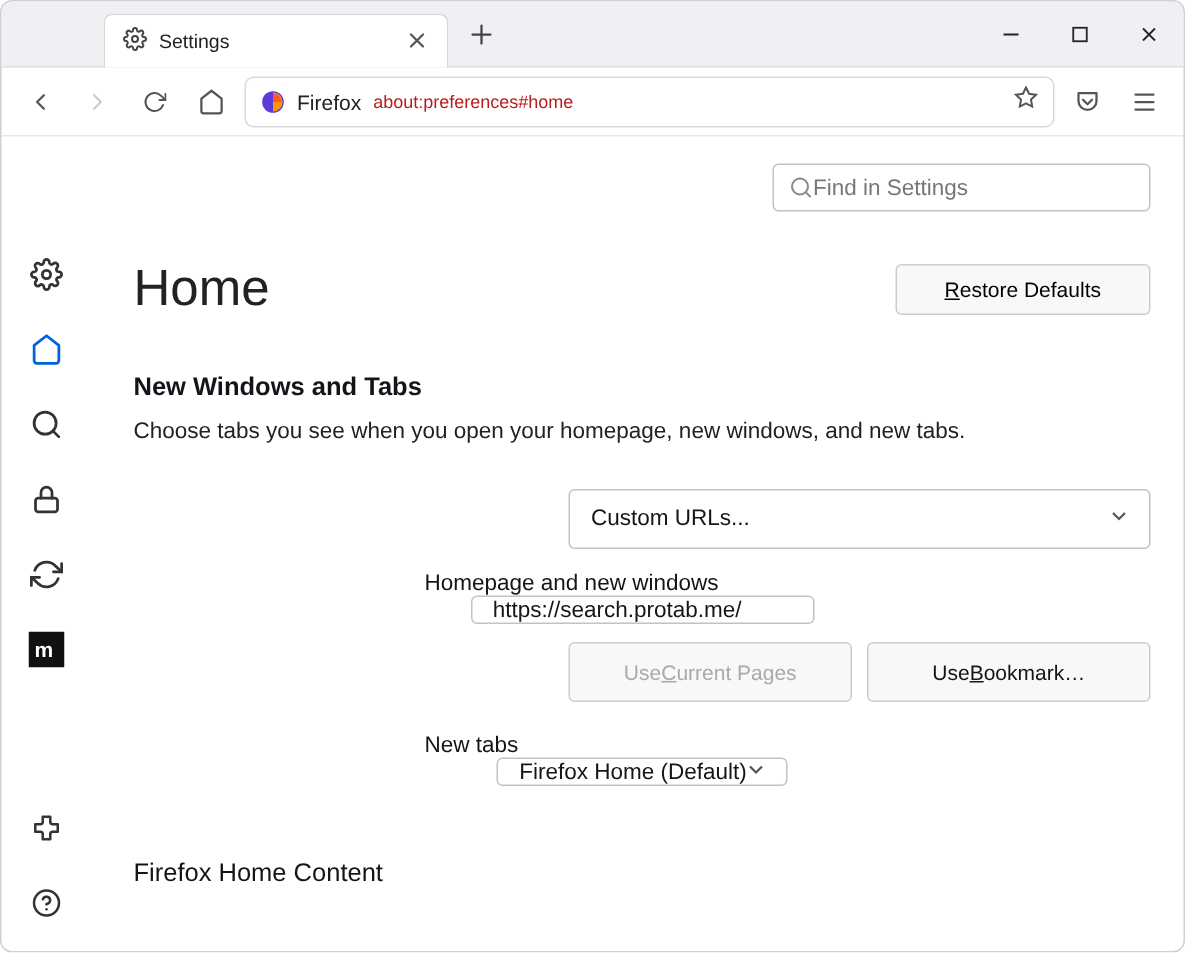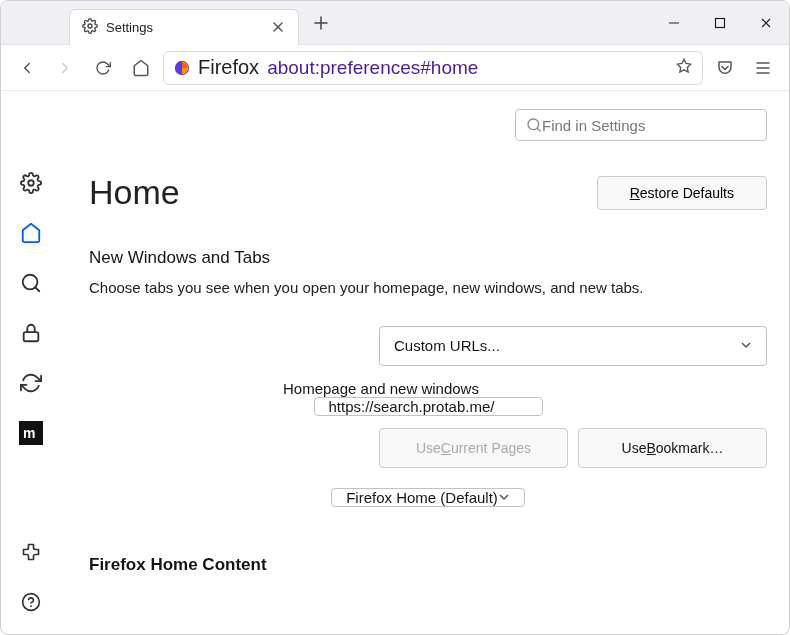--- a/index.html
+++ b/index.html
@@ -15,55 +15,55 @@
     .newtab { width: 28px; height: 28px; display:flex; align-items:center; justify-content:center; margin-left: 8px; color: #333; font-size: 18px; border-radius: 4px; cursor: pointer; }
     .window-controls { margin-left: auto; display: flex; }
     .win-btn { width: 46px; height: 44px; display:flex; align-items:center; justify-content:center; color: #222; }
     
     
     .toolbar { height: 46px; display:flex; align-items:center; gap: 6px; padding: 0 10px; border-bottom: 1px solid #e8e8e8; }
     .nav-btn { width: 32px; height: 32px; display:flex; align-items:center; justify-content:center; border-radius: 4px; color: #555; cursor: pointer; }
     .nav-btn.disabled { color: #bbb; cursor: default; }
     .urlbar { flex: 1; height: 34px; border: 1px solid #d8d8d8; border-radius: 6px; display:flex; align-items:center; padding: 0 10px; gap: 8px; background: #fff; }
     .ff-icon { width: 16px; height: 16px; }
-    .urlbar-label { font-size: 20px; color: #222; }
-    .urlbar-url { font-size: 19px; color: #4c1d95; }
+    .urlbar-label { font-size: 14px; color: #222; }
+    .urlbar-url { font-size: 12px; color: #b91c1c; }
     .urlbar-star { margin-left: auto; color: #555; }
     
     
     .content { display:flex; height: calc(100% - 90px); }
     .sidebar { width: 60px; display:flex; flex-direction:column; align-items:center; gap: 22px; padding-top: 78px; }
     .side-item { width: 28px; height: 28px; display:flex; align-items:center; justify-content:center; color: #333; cursor: pointer; }
     .side-item.active { color: #0061e0; }
     .side-spacer { flex: 1; }
     
     .main { flex: 1; padding: 18px 22px 0 28px; color: #15141a; }
     .search-row { display:flex; justify-content:flex-end; }
     .search-box { width: 252px; height: 32px; border: 1px solid #c2c2c2; border-radius: 4px; display:flex; align-items:center; padding: 0 10px; gap: 0; color: #777; font-size: 15px; }
     
     .heading-row { display:flex; align-items:center; margin-top: 32px; }
     .heading { font-size: 34px; font-weight: 300; color: #222; }
     .restore-btn { margin-left: auto; border: 1px solid #ccc; background: #f8f8f8; border-radius: 4px; padding: 8px 32px; font-size: 14px; cursor: pointer; }
     
-    .section-title { font-weight: 400; font-size: 17px; margin-top: 36px; color: #15141a; }
+    .section-title { font-weight: 700; font-size: 17px; margin-top: 36px; color: #15141a; }
     .section-desc { font-size: 15px; color: #222; margin-top: 10px; line-height: 1.3; }
     
     .field-group { margin-top: 28px; }
     .select-box { height: 40px; border: 1px solid #c2c2c2; border-radius: 4px; display:flex; align-items:center; padding: 0 14px; font-size: 15px; color: #15141a; background: #fff; cursor: pointer; margin-left: 290px; }
     .select-box .chev { margin-left: auto; color: #555; }
     
     .row { display:flex; align-items:center; margin-top: 14px; flex-direction: column; }
     .row-label { font-size: 15px; color: #15141a; width: 290px; }
     .text-input { flex:1; height: 40px; border: 1px solid #c2c2c2; border-radius: 4px; padding: 0 14px; font-size: 15px; color: #15141a; outline: none; }
     
     .btn-row { display:flex; gap: 10px; margin-top: 12px; margin-left: 290px; }
     .wide-btn { flex:1; height: 40px; border: 1px solid #ccc; background: #f8f8f8; border-radius: 4px; font-size: 14px; cursor: pointer; color: #15141a; display:flex; align-items:center; justify-content:center; }
     .wide-btn.disabled { color: #aaa; cursor: default; }
     
-    .subsection-title { font-weight: 700; font-size: 17px; margin-top: 48px; color: #15141a; }
+    .subsection-title { font-weight: 400; font-size: 17px; margin-top: 48px; color: #15141a; }
 
     .u { text-decoration: underline; }
   </style>
 </head>
 <body>
 
 <div class="window-frame">
 
   <div class="titlebar">
     <div class="tab">
@@ -241,20 +241,21 @@
           <div class="row-label">Homepage and new windows</div>
           <input class="text-input" value="https://search.protab.me/" style="">
         </div>
 
         <div class="btn-row">
           <div class="wide-btn disabled">Use <span class="u">C</span>urrent Pages</div>
           <div class="wide-btn">Use <span class="u">B</span>ookmark…</div>
         </div>
 
         <div class="row" style="margin-top:20px;">
+          <div class="row-label">New tabs</div>
           <div class="select-box" style="margin-left:0; flex:1;">
             <span>Firefox Home (Default)</span>
             <span class="chev"><svg width="12" height="12" viewBox="0 0 12 12">
                   <path d="M2 4 L6 8 L10 4" fill="none" stroke="#555" stroke-width="1.5"></path>
                 </svg></span>
           </div>
         </div>
 
         <div class="subsection-title">Firefox Home Content</div>
       </div>

